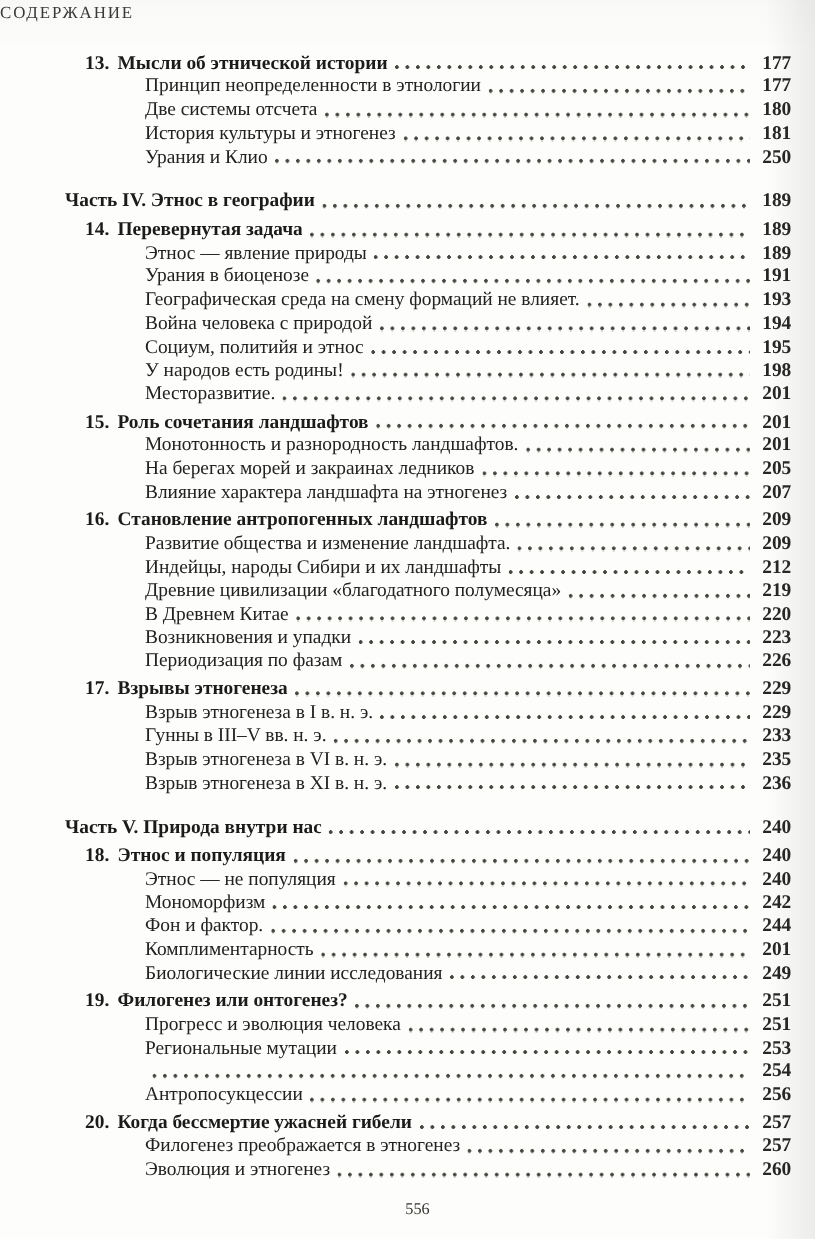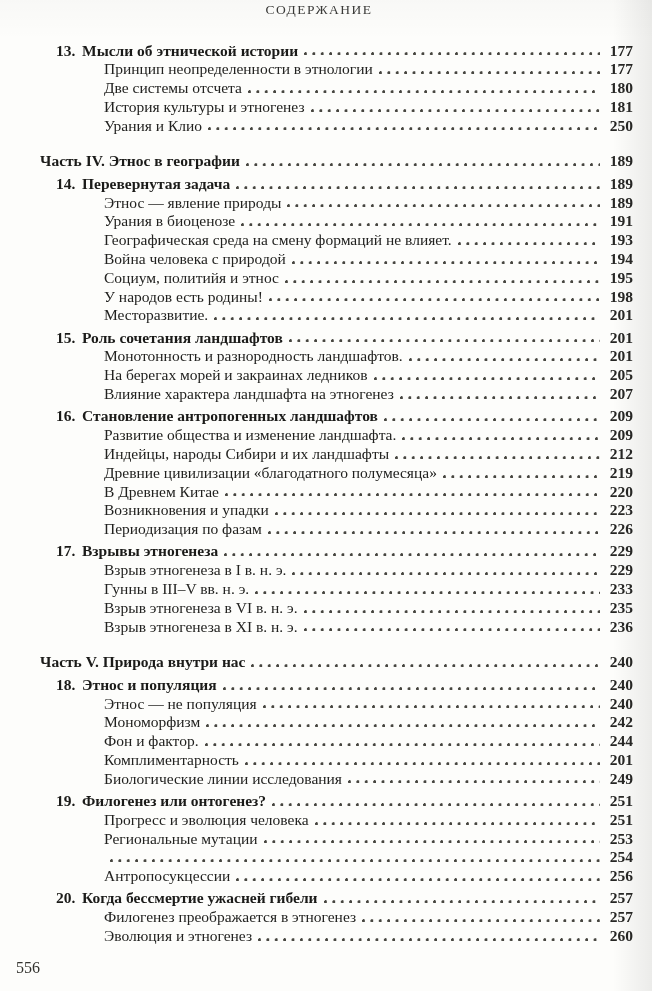--- a/index.html
+++ b/index.html
@@ -17,30 +17,29 @@
       #fdfdfb;
     font-family: "Liberation Serif", "DejaVu Serif", serif;
     color: #222220;
   }
 
   .page-header {
     position: absolute;
     top: 2px;
     left: 0;
     right: 14px;
-    text-align: center;
     font-size: 13.5px;
     letter-spacing: 1.5px;
     color: #3a3a38;
   }
 
   .toc {
     position: absolute;
     top: 38px;
-    left: 0;
+    left: 12px;
     right: 0;
   }
 
   .row {
     display: flex;
     line-height: 18.8px;
     font-size: 15.5px;
     padding-right: 19px;
     white-space: nowrap;
   }
@@ -85,22 +84,22 @@
     font-weight: bold;
     color: #27272네5;
     color: #272725;
   }
 
   .page-footer {
     position: absolute;
     top: 959px;
     left: 0;
     right: 0;
-    text-align: left;
-    font-size: 16px;
+    text-align: center;
+    font-size: 13px;
     color: #32322e;
     padding-left: 16px;
   }
 </style>
 </head>
 <body>
 
 <div class="page-header">СОДЕРЖАНИЕ</div>
 
 <div class="toc" id="toc">

